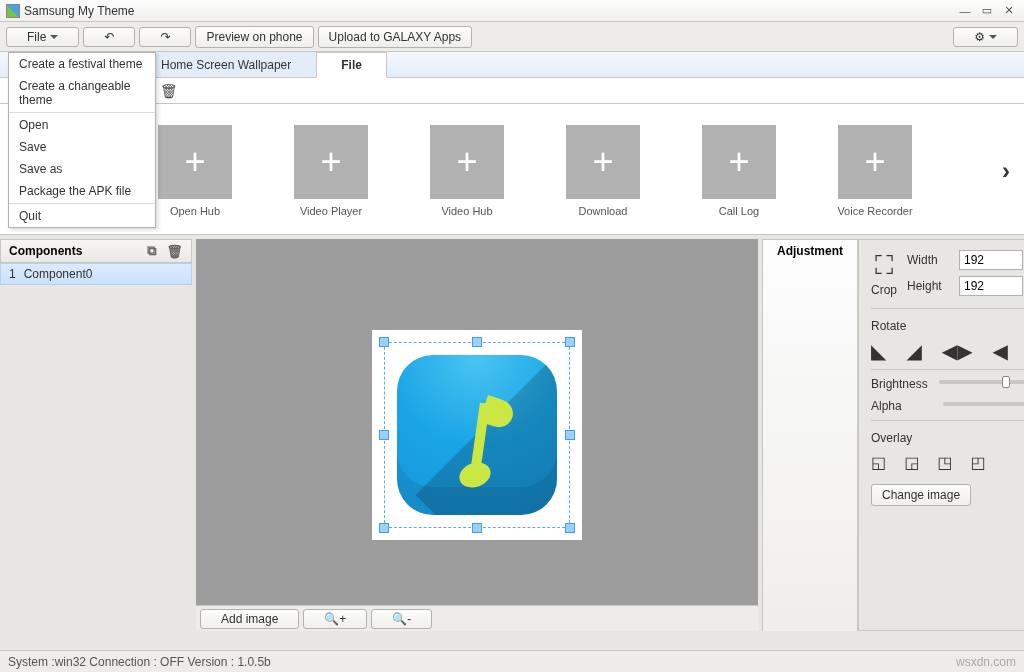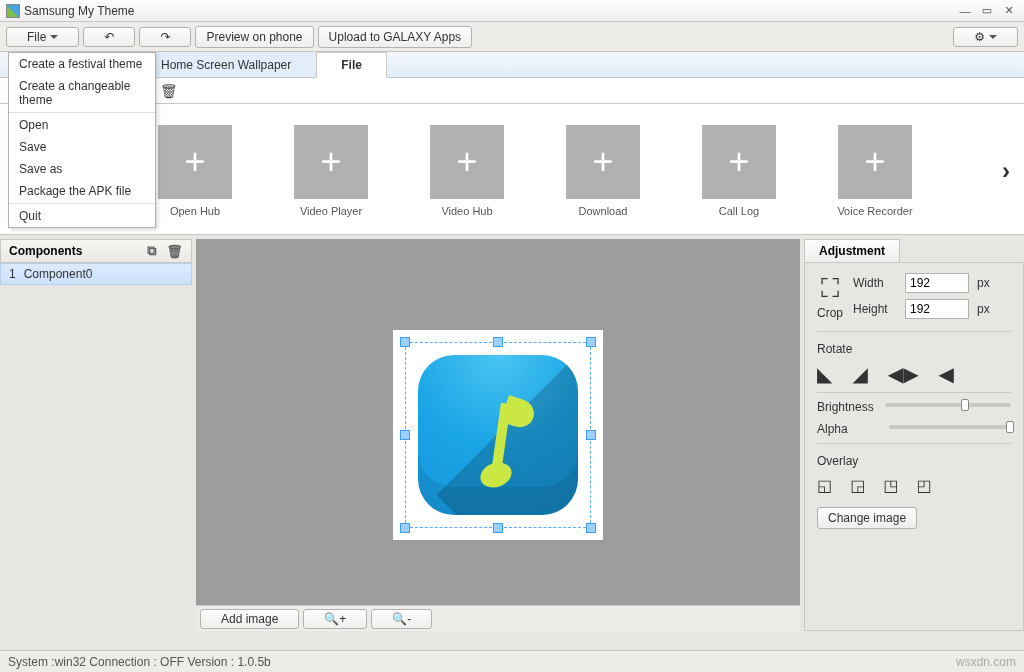--- a/index.html
+++ b/index.html
@@ -36,21 +36,21 @@
 .canvas-paper { width: 210px; height: 210px; background: #fff; display: flex; align-items: center; justify-content: center; position: relative; }
 .sel-outline { position: absolute; top: 12px; left: 12px; right: 12px; bottom: 12px; border: 1px dashed #59a8ff; }
 .handle { position: absolute; width: 10px; height: 10px; background: #9cd1ff; border: 1px solid #3b9ff5; }
 .music-icon { width: 160px; height: 160px; border-radius: 36px; background: radial-gradient(circle at 50% 0%, #4ac5f2 0%, #1aa5e6 50%, #1695da 100%); position: relative; overflow: hidden; box-shadow: inset 0 -28px 0 rgba(0,0,0,0.08); }
 .music-icon .shadow { position: absolute; left: 60px; top: 40px; width: 200px; height: 200px; background: rgba(0,0,0,0.18); transform: rotate(45deg); }
 .note { position: absolute; left: 48px; top: 30px; }
 .note .stem { width: 10px; height: 70px; background: #cbe744; position: absolute; left: 30px; top: 18px; transform: rotate(8deg); }
 .note .head { width: 32px; height: 24px; background: #cbe744; border-radius: 50%; position: absolute; left: 14px; top: 78px; transform: rotate(-20deg); }
 .note .flag { width: 30px; height: 28px; background: #cbe744; border-radius: 0 60% 60% 0; position: absolute; left: 38px; top: 14px; transform: rotate(18deg); }
 .canvas-toolbar { position: absolute; left: 0; bottom: 0; height: 26px; background: #eeece8; border-top: 1px solid #c9c7c3; display: flex; align-items: center; padding: 0 4px; gap: 4px; width: calc(100% - 0px); margin-top: 46px; }
-.adj-panel { width: 224px; background: #e8e6e3; border-left: 4px solid #e8e6e3; display: flex; flex-direction: column; }
+.adj-panel { width: 266px; background: #e8e6e3; border-left: 4px solid #e8e6e3; display: flex; flex-direction: row; }
 .adj-tab { background: linear-gradient(#fdfdfd,#efeeec); border: 1px solid #c9c7c3; border-bottom: none; padding: 4px 14px; font-weight: bold; display: inline-block; width: fit-content; }
 .adj-body { border: 1px solid #c9c7c3; background: #e8e6e3; flex: 1; padding: 10px 12px; font-size: 12px; color: #333; }
 .adj-row { display: flex; align-items: center; gap: 8px; margin-bottom: 6px; }
 .adj-row label { width: 44px; text-align: left; }
 .adj-row input[type=text] { width: 64px; height: 20px; border: 1px solid #b4b2ae; padding: 0 4px; font-size: 12px; }
 .section-label { font-size: 12px; margin: 10px 0 6px 0; }
 .rotate-icons { display: flex; gap: 20px; margin-bottom: 6px; }
 .rotate-icons span { font-size: 20px; color: #333; cursor: default; }
 hr.sep { border: none; border-top: 1px solid #c9c7c3; margin: 6px 0; }
 .slider { width: 100%; height: 4px; background: #c9c7c3; position: relative; border-radius: 2px; margin: 4px 0 8px 0; }

